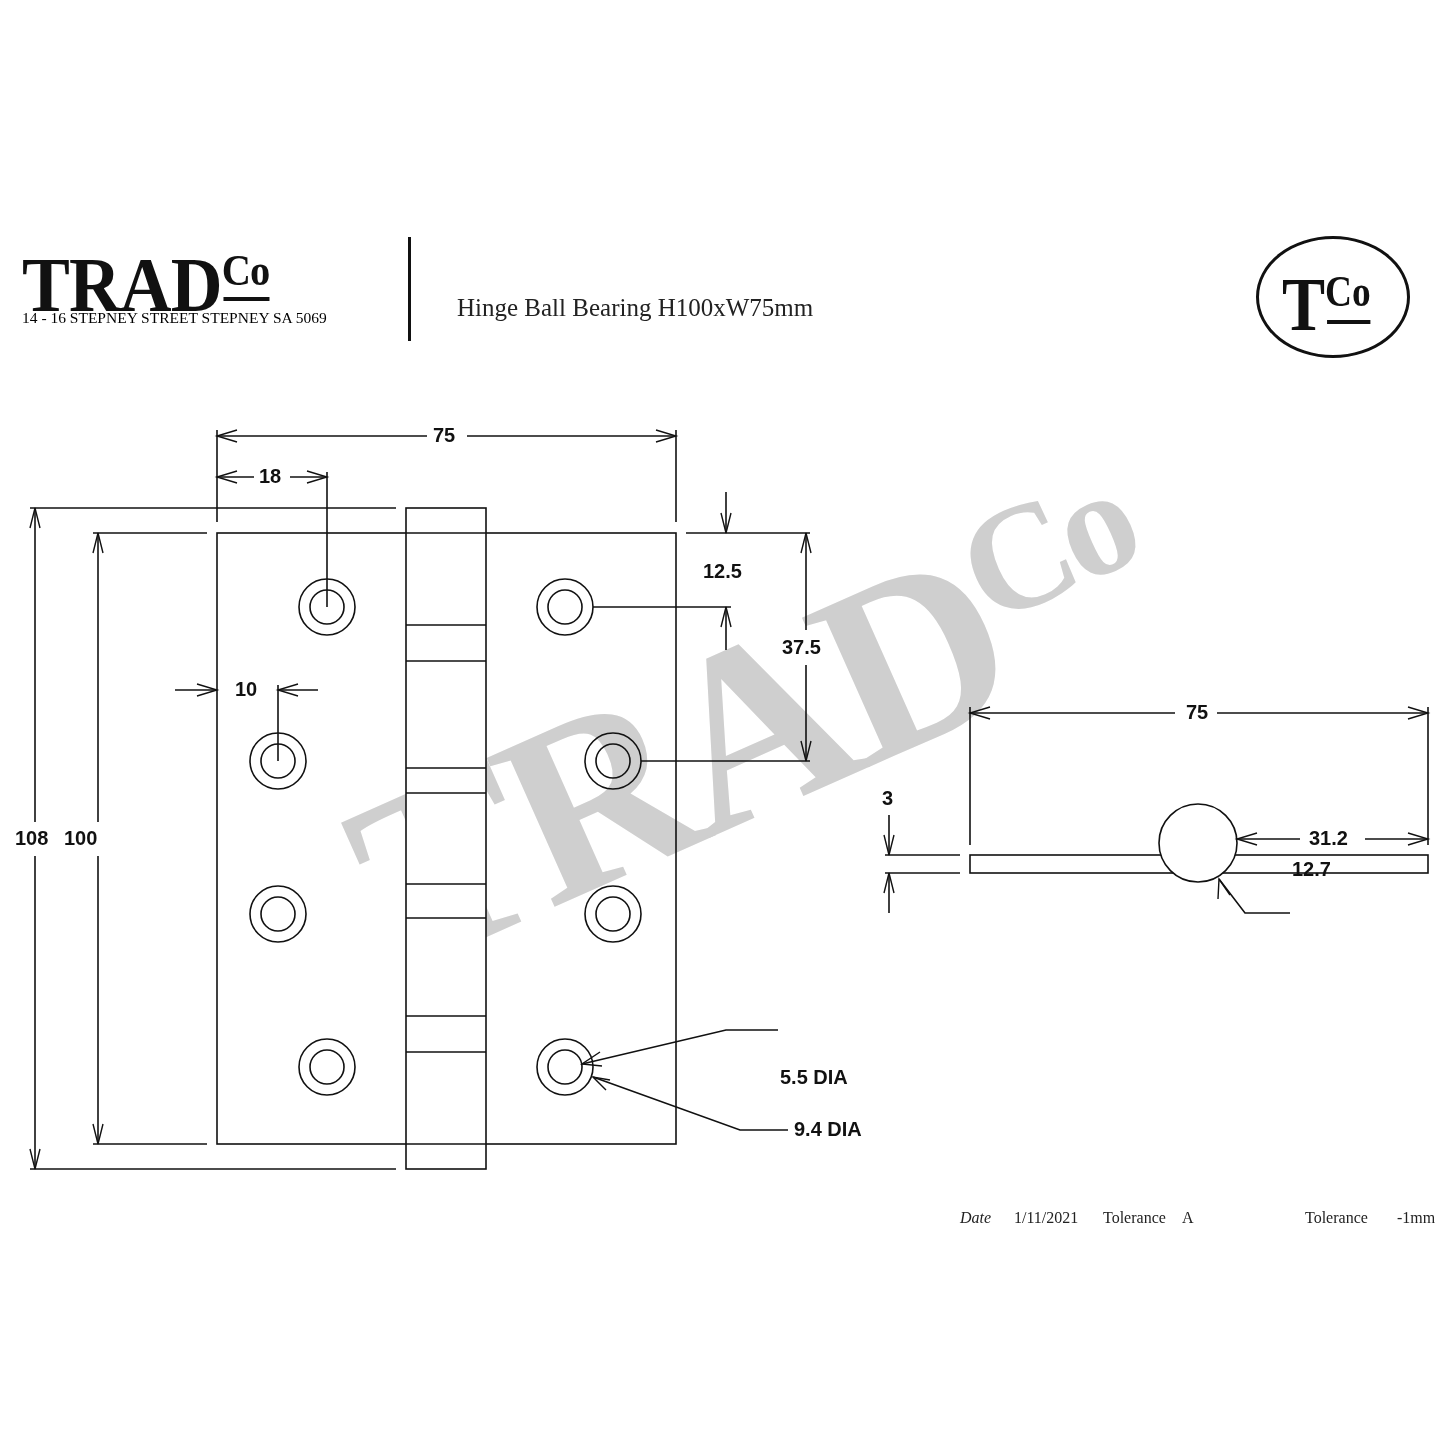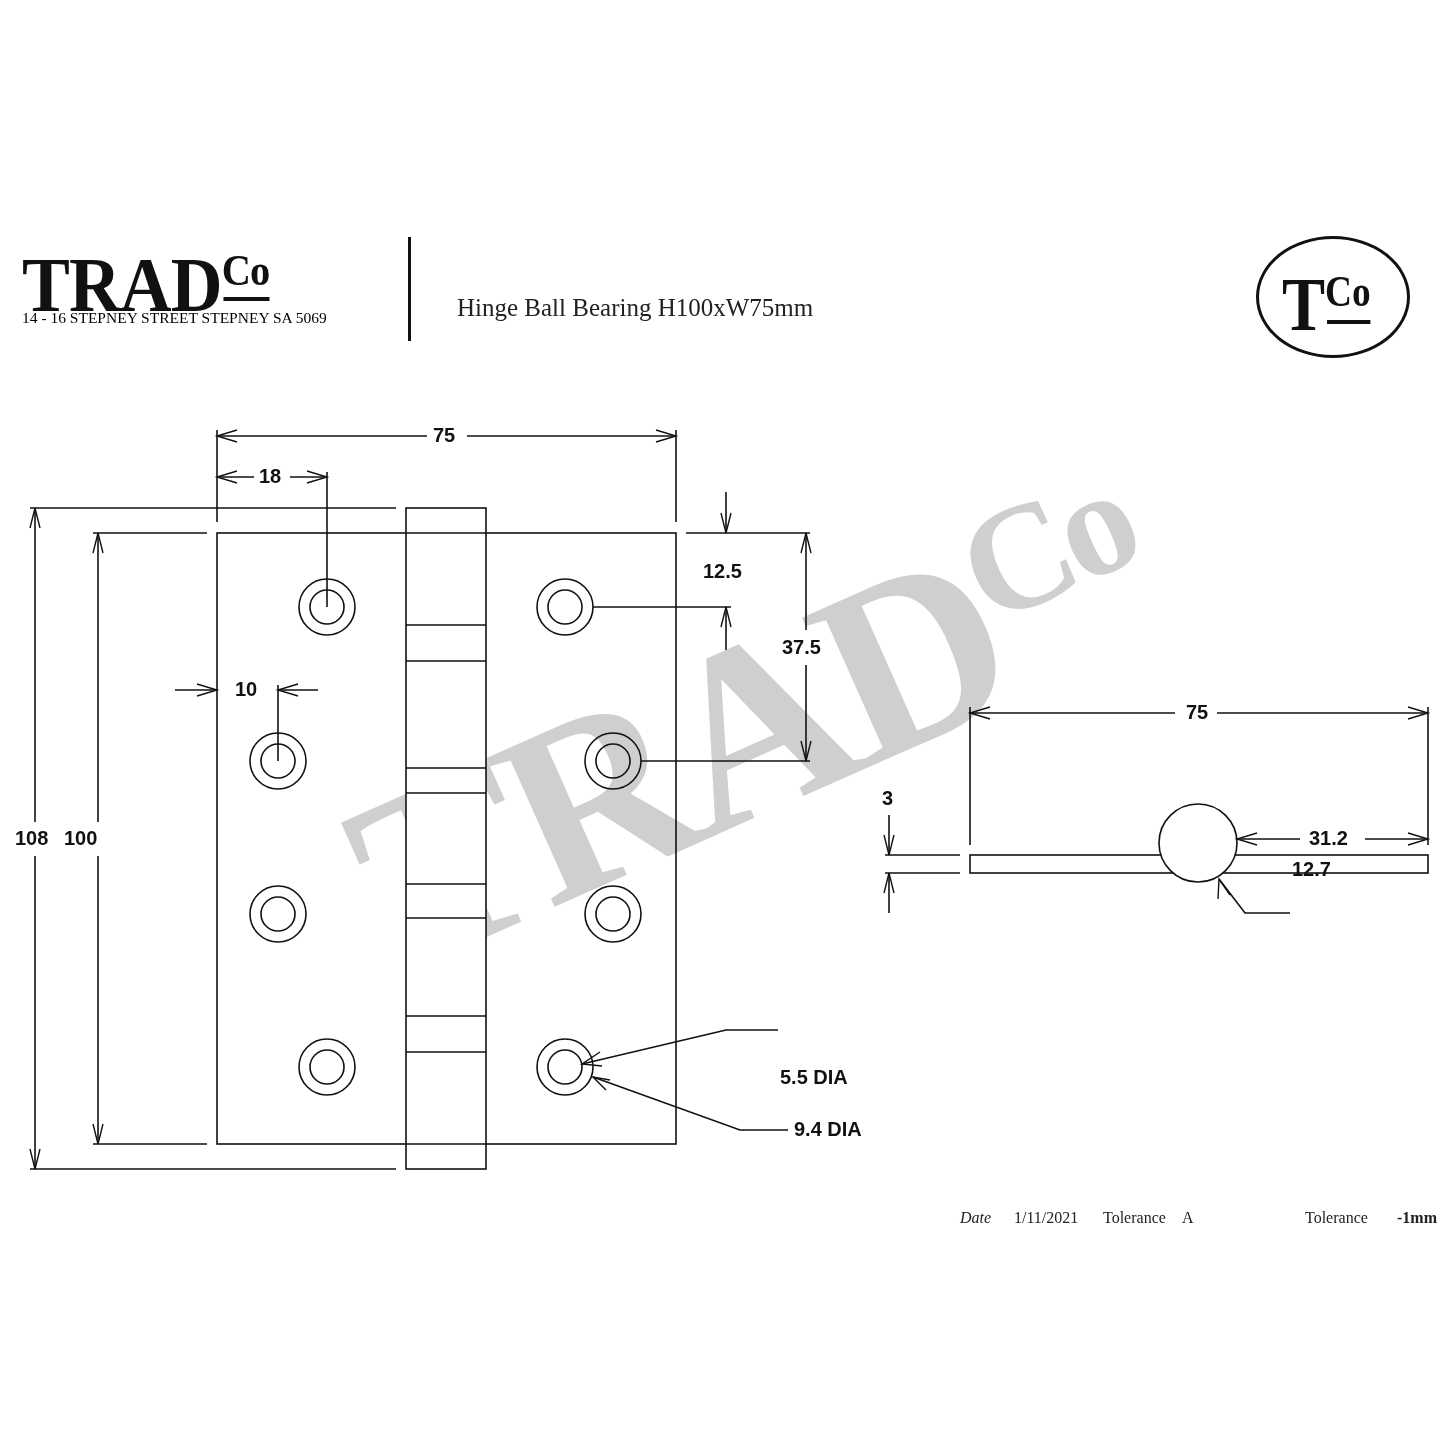--- a/index.html
+++ b/index.html
@@ -160,13 +160,13 @@
 <div class="abs dim" style="left:1186px; top:701px;">75</div>
 <div class="abs dim" style="left:882px; top:787px;">3</div>
 <div class="abs dim" style="left:1309px; top:827px;">31.2</div>
 <div class="abs dim" style="left:1292px; top:858px;">12.7</div>
 
 <div class="abs footer" style="left:960px;font-style:italic;">Date</div>
 <div class="abs footer" style="left:1014px;">1/11/2021</div>
 <div class="abs footer" style="left:1103px;">Tolerance</div>
 <div class="abs footer" style="left:1182px;">A</div>
 <div class="abs footer" style="left:1305px;">Tolerance</div>
-<div class="abs footer" style="left:1397px;font-weight:bold;">-1mm</div>
+<div class="abs footer" style="left:1397px;">-1mm</div>
 
 </body></html>

